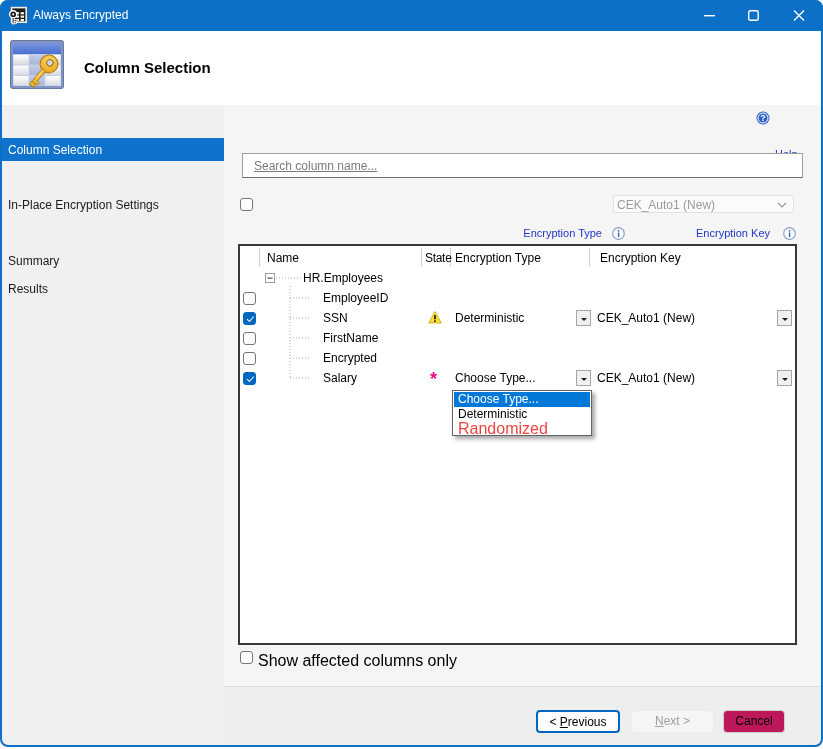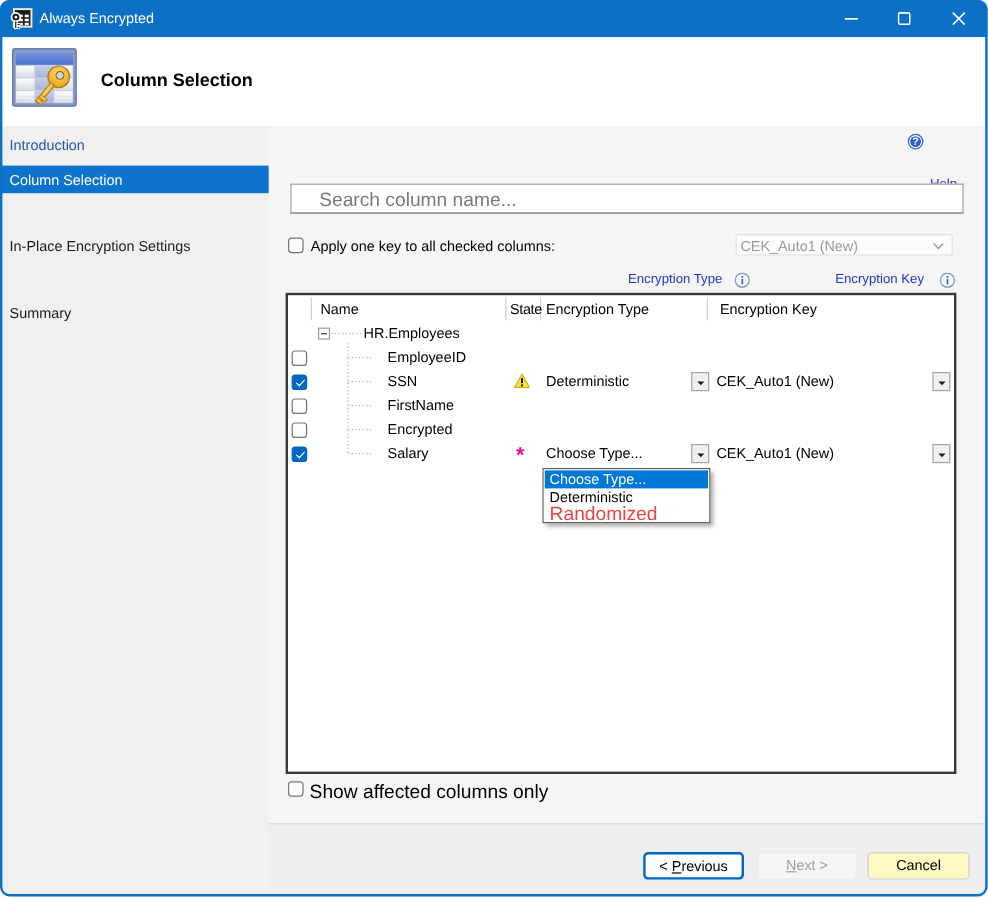--- a/index.html
+++ b/index.html
@@ -12,21 +12,21 @@
   #header { position:absolute; left:0; top:31px; width:823px; height:74px; background:#ffffff; }
   #headtitle { position:absolute; left:84px; top:28px; font-size:15px; font-weight:bold; color:#000000; }
   #sidebar { position:absolute; left:0; top:105px; width:224px; height:642px; background:#f0f0f0; }
   .nav { position:absolute; left:0; width:224px; height:28px; font-size:12px; color:#1b1b1b; }
   .nav span { position:absolute; left:8px; top:50%; transform:translateY(-50%); }
   .nav.sel { background:#0d73cd; color:#ffffff; height:23px; }
   #content { position:absolute; left:224px; top:105px; width:597px; height:581px; background:#f5f5f5; }
   #footer { position:absolute; left:224px; top:686px; width:597px; height:61px; background:#eeeeee; border-top:1px solid #dcdcdc; }
   .btn { position:absolute; height:23px; border-radius:4px; font-size:12px; text-align:center; line-height:21px; }
   #search { position:absolute; left:242px; top:153px; width:561px; height:25px; background:#ffffff; border:1px solid #a0a0a0; border-bottom-color:#6b6b6b; }
-  #search span { position:absolute; left:23px; top:5px; color:#7a7a7a; font-size:16px; }
+  #search span { position:absolute; left:11px; top:5px; color:#7a7a7a; font-size:12px;text-decoration:underline; }
   .cb { position:absolute; width:13px; height:13px; border:1px solid #767676; border-radius:3px; background:#fdfdfd; }
   .cb.checked { background:#0067c0; border-color:#0067c0; }
   .cb.checked:after { content:""; position:absolute; left:2.6px; top:2.9px; width:6.2px; height:3.4px; border-left:1.7px solid #fff; border-bottom:1.7px solid #fff; transform:rotate(-48deg); }
   #grid { position:absolute; left:238px; top:244px; width:559px; height:401px; background:#ffffff; border:2px solid #383838; }
   .colsep { position:absolute; top:2px; width:1px; height:19px; background:#d0d0d0; }
   .hdrtxt { position:absolute; top:5px; font-size:12px; color:#000; }
   .celltxt { position:absolute; font-size:12px; color:#000; transform:translateY(-50%); }
   .link { font-size:11px; color:#2036c8; }
   .ddlbtn { position:absolute; width:15px; height:16px; background:#f0f0f0; border:1px solid #a6a6a6; }
   .ddlbtn:after { content:""; position:absolute; left:4px; top:6.5px; border:3px solid transparent; border-top:3.8px solid #1f1f1f; }
@@ -102,49 +102,48 @@
         <circle cx="0" cy="-1.5" r="3.2" fill="#cdd3e2" stroke="#8a6a10" stroke-width="1"></circle>
         <rect x="-2" y="8" width="4" height="20" fill="url(#keyg)" stroke="#a87a10" stroke-width="0.8"></rect>
         <rect x="-2" y="21" width="7" height="2.5" fill="url(#keyg)" stroke="#a87a10" stroke-width="0.6"></rect>
         <rect x="-2" y="25" width="5.5" height="2.5" fill="url(#keyg)" stroke="#a87a10" stroke-width="0.6"></rect>
       </g>
     </svg>
     <div id="headtitle">Column Selection</div>
   </div>
 
   <div id="sidebar">
-    <div class="nav" style="top:2px;color:#2456b0">
-        <span>Introduction</span>
-      </div>
     <div class="nav sel" style="top:33px">
         <span>Column Selection</span>
       </div>
     <div class="nav" style="top:86px">
         <span>In-Place Encryption Settings</span>
       </div>
     <div class="nav" style="top:142px">
         <span>Summary</span>
+      </div>
+    <div class="nav" style="top:170px">
+        <span>Results</span>
       </div>
   </div>
 
   <div id="content"></div>
 
   <svg class="abs" style="left:756px;top:111px" width="14" height="14" viewBox="0 0 14 14">
     <circle cx="7" cy="7" r="6.5" fill="#2a60c8"></circle>
     <circle cx="7" cy="7" r="5" fill="none" stroke="#ffffff" stroke-width="1"></circle>
     <text x="7" y="10.2" font-size="9" font-weight="bold" fill="#fff" text-anchor="middle" font-family="Liberation Sans">?</text>
   </svg>
   <div class="abs link" style="left:775px;top:113px;margin-top:35px;">Help</div>
 
   <div id="search">
       <span>Search column name...</span>
     </div>
 
   <div class="cb" style="left:240px;top:198px"></div>
-  <div class="abs" style="left:259px;top:198px;font-size:12px;color:#000">Apply one key to all checked columns:</div>
 
   <div class="abs" style="left:613px;top:195px;width:181px;height:18px;background:#fbfbfb;border:1px solid #e1e1e1;border-radius:2px;">
     <span style="position:absolute;left:3px;top:2px;font-size:12px;color:#9b9b9b">CEK_Auto1 (New)</span>
     <svg class="abs" style="right:6px;top:6px" width="10" height="6" viewBox="0 0 10 6">
         <path d="M1 1 L5 5 L9 1" fill="none" stroke="#9b9b9b" stroke-width="1.2"></path>
       </svg>
   </div>
 
   <div class="abs link" style="right:221px;top:227px">Encryption Type</div>
   <svg class="abs" style="left:612px;top:227px" width="13" height="13" viewBox="0 0 13 13">
@@ -216,15 +215,15 @@
     <div style="position:absolute;left:1px;top:15.6px;width:136px;height:14.6px;color:#000;font-size:12px;padding-left:4px;line-height:15px">Deterministic</div>
     <div style="position:absolute;left:1px;top:30.2px;width:136px;height:14.6px;color:#ef4444;font-size:16px;padding-left:4px;line-height:15px">Randomized</div>
   </div>
 
   <div class="cb" style="left:240px;top:651px"></div>
   <div class="abs" style="left:258px;top:652px;font-size:16px;color:#000">Show affected columns only</div>
 
   <div id="footer"></div>
   <div class="btn" style="left:536px;top:710px;width:84px;background:#fdfdfd;border:2px solid #0067c0;"> &lt; <span style="text-decoration:underline">P</span>revious</div>
   <div class="btn" style="left:631px;top:710px;width:83px;background:#f5f5f5;border:1px solid #ebebeb;color:#a0a0a0;"><span style="text-decoration:underline">N</span>ext &gt;</div>
-  <div class="btn" style="left:723px;top:710px;width:85px;background:#fef9c3;border:1px solid #d0d0d0;">Cancel</div>
+  <div class="btn" style="left:723px;top:710px;width:62px;background:#be185d;border:1px solid #d0d0d0;">Cancel</div>
 </div>
 <div id="winborder"></div>
 
 </body></html>

